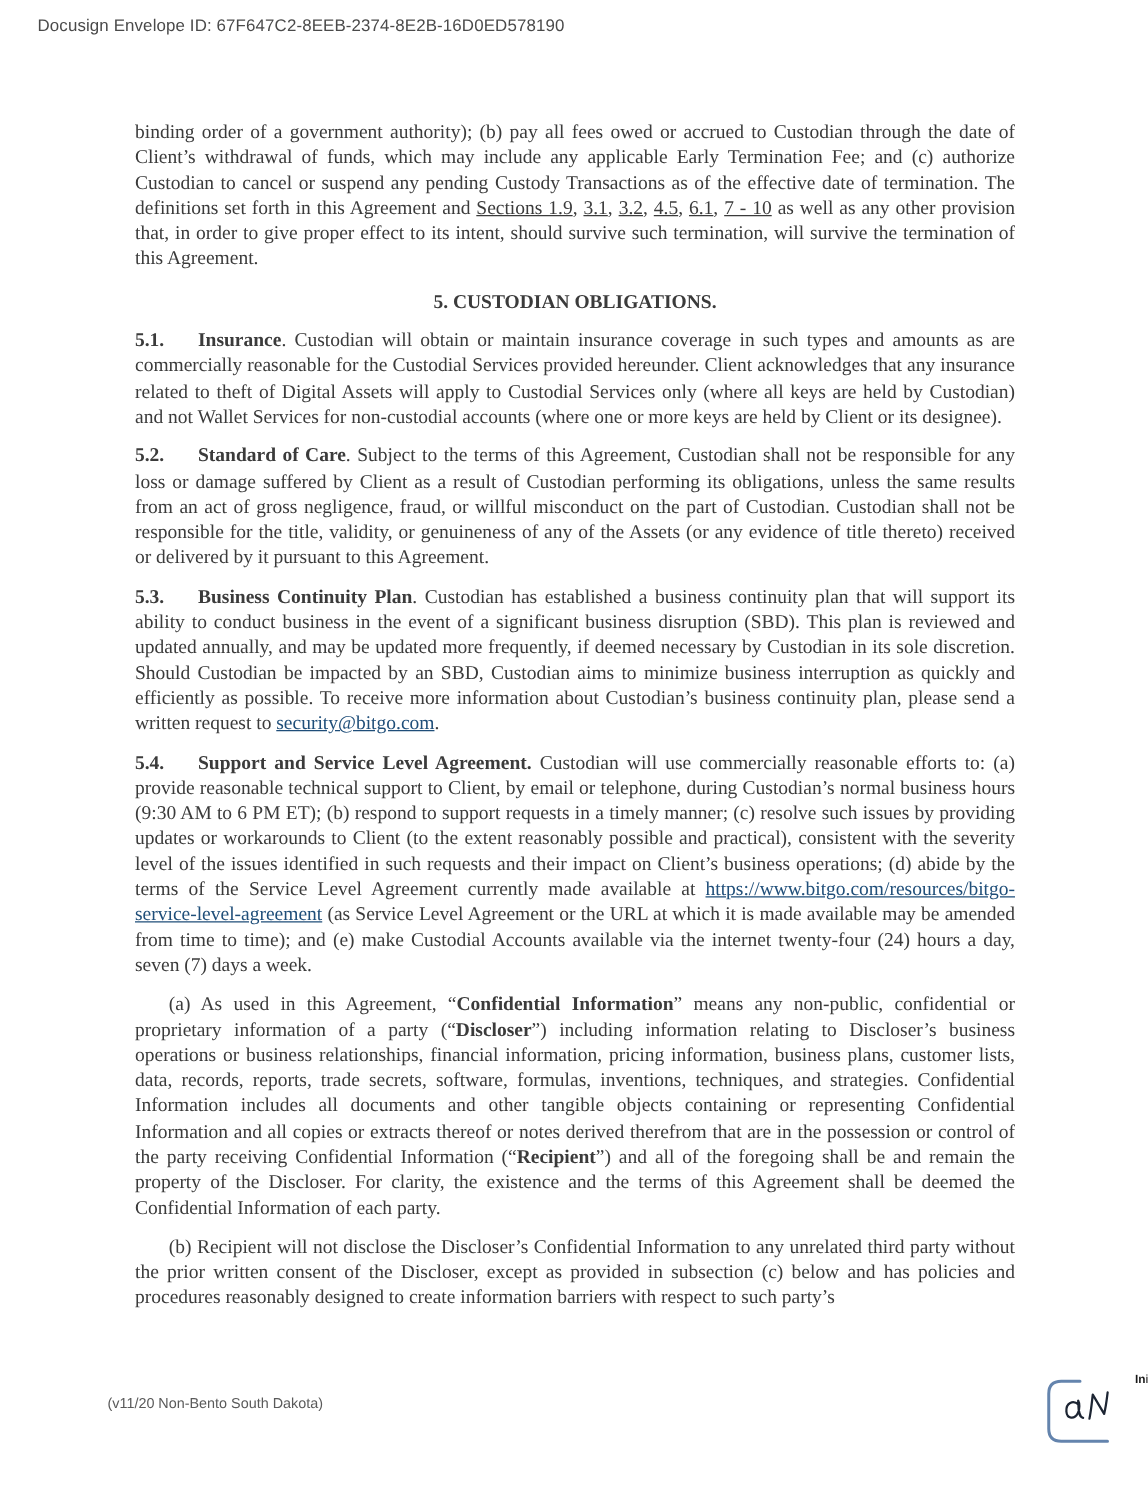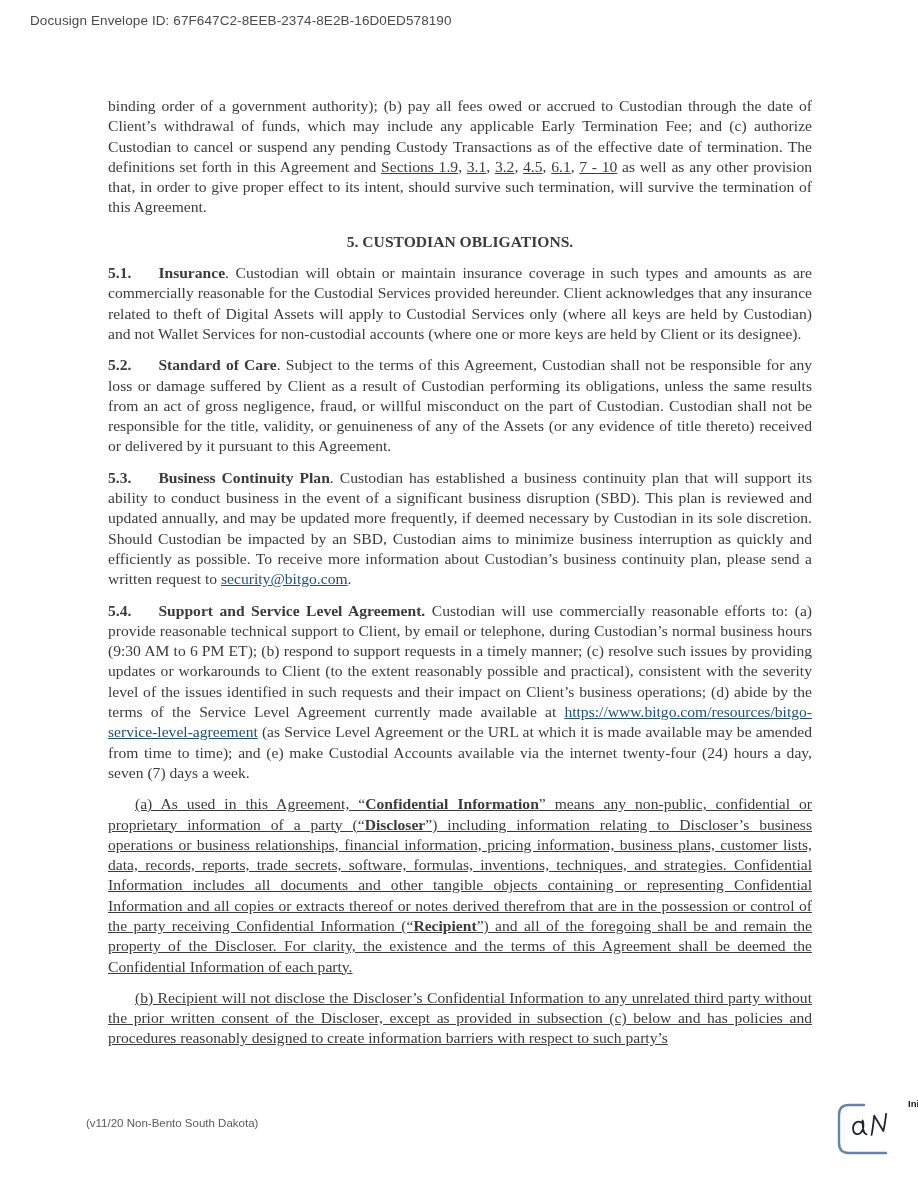--- a/index.html
+++ b/index.html
@@ -19,21 +19,21 @@
   .doc-body {
     position: absolute; left: 108px; top: 96px; width: 704px;
   }
   .para {
     font-size: 15.6px; line-height: 20.3px;
     text-align: justify;
     margin-bottom: 11px;
     color: var(--text, #3b3b3b);
   }
   .para.heading { font-weight: bold; text-align: center; margin-top: 14px; }
-  .para.indented { text-indent: 27px; text-decoration: underline; }
+  .para.indented { text-indent: 27px; }
   .b { font-weight: bold; }
   .u { text-decoration: underline; }
   a.lnk { color: var(--link, #1f4e79); text-decoration: underline; cursor: pointer; }
   .tab { display: inline-block; width: 27px; }
   .tab-wide { display: inline-block; width: 36px; }
   .page-footer {
     position: absolute; left: 86px; top: 1117px;
     font-family: "Liberation Sans", sans-serif;
     font-size: 11.5px; color: #5a5a5a;
   }

